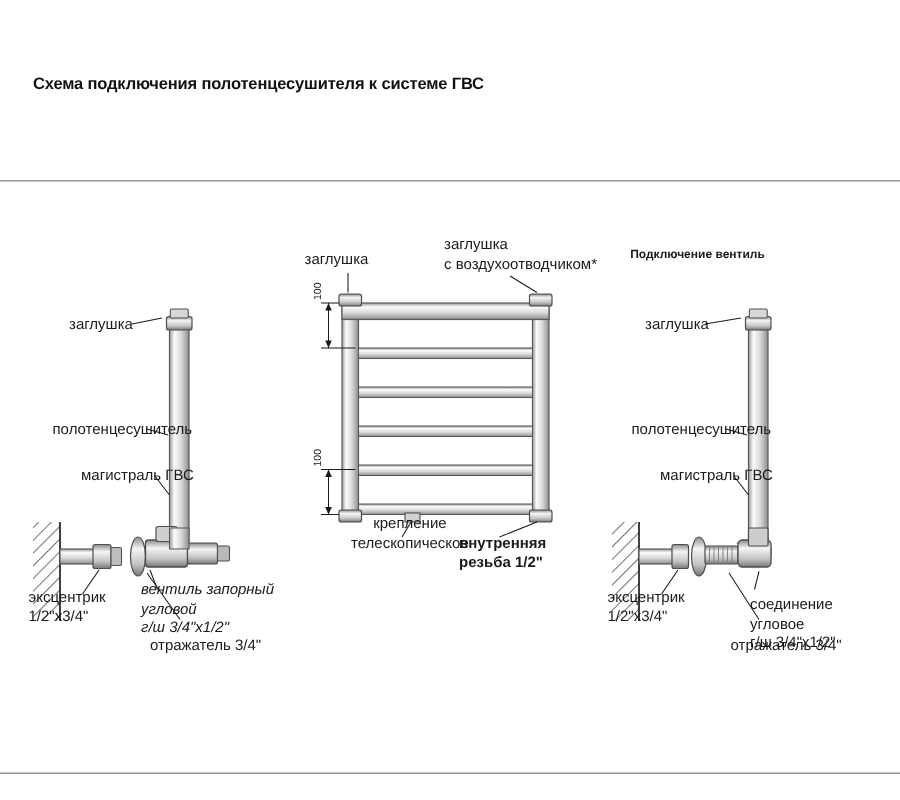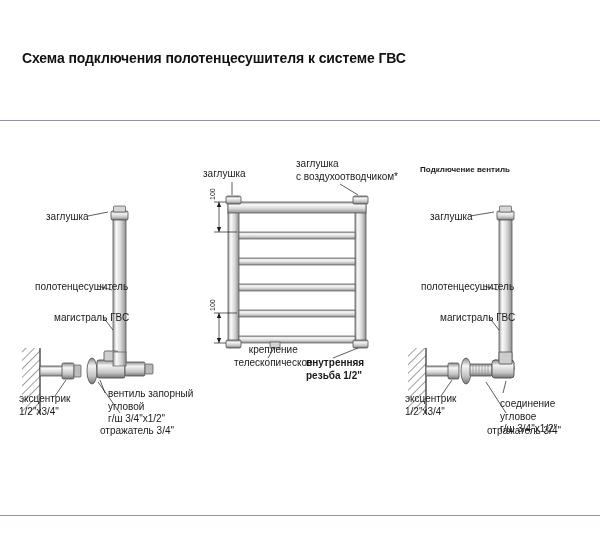--- a/index.html
+++ b/index.html
@@ -17,21 +17,21 @@
   }
   .page {
     position: absolute;
     inset: 0;
   }
   .title {
     position: absolute;
     left: 22px;
     top: 50px;
     width: 560px;
-    font-size: 14px;
+    font-size: 11px;
     font-weight: bold;
     color: #111111;
     letter-spacing: -0.1px;
   }
   .rule {
     position: absolute;
     left: 0;
     width: 600px;
     height: 1px;
     background: #8a98a8;
@@ -213,21 +213,21 @@
       </g>
     </g>
   </svg>
 
 
   <div class="lbl" style="left:46px; top:211px;">заглушка</div>
   <div class="lbl" style="left:35px; top:281px;">полотенцесушитель</div>
   <div class="lbl" style="left:54px; top:312px;">магистраль ГВС</div>
   <div class="lbl" style="left:19px; top:393px;">эксцентрик
 1/2"х3/4"</div>
-  <div class="lbl" style="left:108px; top:388px;">вентиль запорный
+  <div class="lbl" style="left:94px; top:388px;font-style:italic;">вентиль запорный
 угловой
 г/ш 3/4"х1/2"</div>
   <div class="lbl" style="left:100px; top:425px;">отражатель 3/4"</div>
 
   <div class="lbl" style="left:203px; top:168px;">заглушка</div>
   <div class="lbl" style="left:296px; top:158px;">заглушка
 с воздухоотводчиком*</div>
   <div class="lbl" style="left:209px; top:200px; font-size:7px; transform:rotate(-90deg); transform-origin:left top;">100</div>
   <div class="lbl" style="left:209px; top:311px; font-size:7px; transform:rotate(-90deg); transform-origin:left top;">100</div>
   <div class="lbl" style="left:234px; top:344px;text-align:center;">крепление

